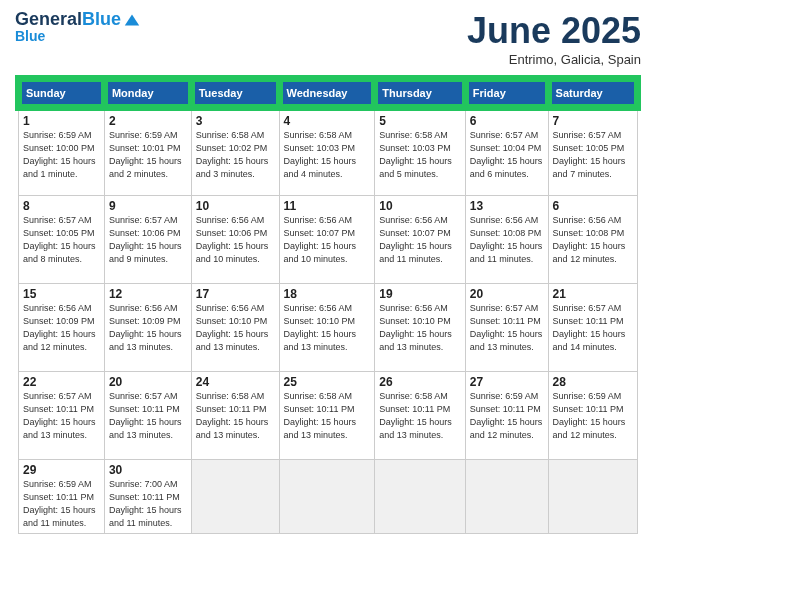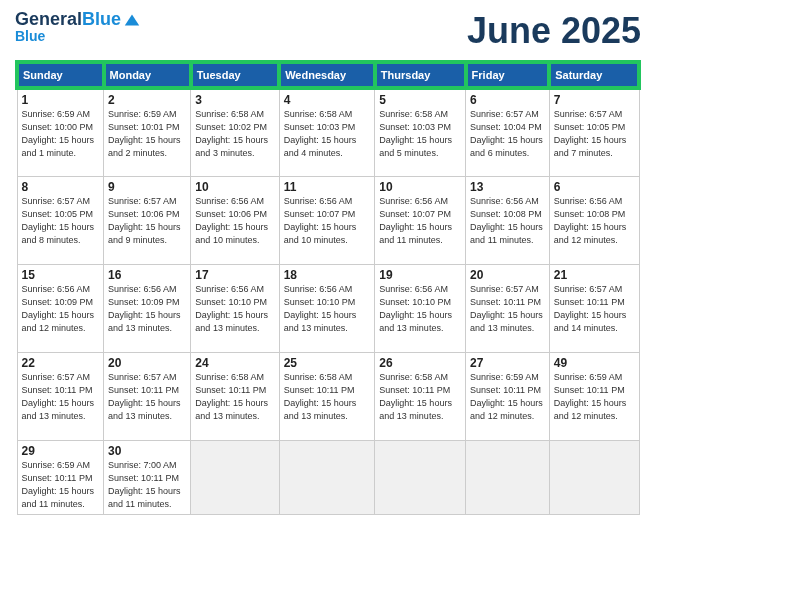--- a/index.html
+++ b/index.html
@@ -55,21 +55,21 @@
       border-collapse: collapse;
       font-size: 9.5px;
     }
     .calendar th {
       background: #1a5fa8;
       color: #fff;
       padding: 5px 4px;
       text-align: left;
       font-size: 11px;
       font-weight: bold;
-      border: 4px solid #22c55e;
+      border: 7px solid #22c55e;
     }
     .calendar td {
       border: 1px solid #ccc;
       vertical-align: top;
       padding: 3px 4px;
       width: 113px;
       height: 88px;
       background: #fff;
     }
     .calendar td.empty {
@@ -102,20 +102,21 @@
           <span class="logo-text">General<span>Blue</span></span>
           <svg class="logo-icon" viewBox="0 0 20 20">
             <polygon points="2,16 10,4 18,16" fill="#1a8cd8"></polygon>
           </svg>
         </div>
         <div style="font-size:14px;font-weight:bold;color:#1a8cd8;margin-top:-2px;">Blue</div>
       </div>
     </div>
     <div class="title-block">
       <div class="month-title">June 2025</div>
+      <div class="location">Entrimo, Galicia, Spain</div>
     </div>
   </div>
 
   <table class="calendar">
     <thead>
       <tr>
       <th>Sunday</th>
           <th>Monday</th>
           <th>Tuesday</th>
           <th>Wednesday</th>
@@ -229,21 +230,21 @@
         </tr>
         <tr>
           <td>
             <span class="day-num">15</span>
             <div class="day-info" style="white-space: pre-line;">Sunrise: 6:56 AM
 Sunset: 10:09 PM
 Daylight: 15 hours
 and 12 minutes.</div>
           </td>
           <td>
-            <span class="day-num">16</span>
+            <span class="day-num">12</span>
             <div class="day-info" style="white-space: pre-line;">Sunrise: 6:56 AM
 Sunset: 10:09 PM
 Daylight: 15 hours
 and 13 minutes.</div>
           </td>
           <td>
             <span class="day-num">17</span>
             <div class="day-info" style="white-space: pre-line;">Sunrise: 6:56 AM
 Sunset: 10:10 PM
 Daylight: 15 hours
@@ -315,21 +316,21 @@
 and 13 minutes.</div>
           </td>
           <td>
             <span class="day-num">27</span>
             <div class="day-info" style="white-space: pre-line;">Sunrise: 6:59 AM
 Sunset: 10:11 PM
 Daylight: 15 hours
 and 12 minutes.</div>
           </td>
           <td>
-            <span class="day-num">49</span>
+            <span class="day-num">28</span>
             <div class="day-info" style="white-space: pre-line;">Sunrise: 6:59 AM
 Sunset: 10:11 PM
 Daylight: 15 hours
 and 12 minutes.</div>
           </td>
         </tr>
         <tr class="last-row">
           <td>
             <span class="day-num">29</span>
             <div class="day-info" style="white-space: pre-line;">Sunrise: 6:59 AM

